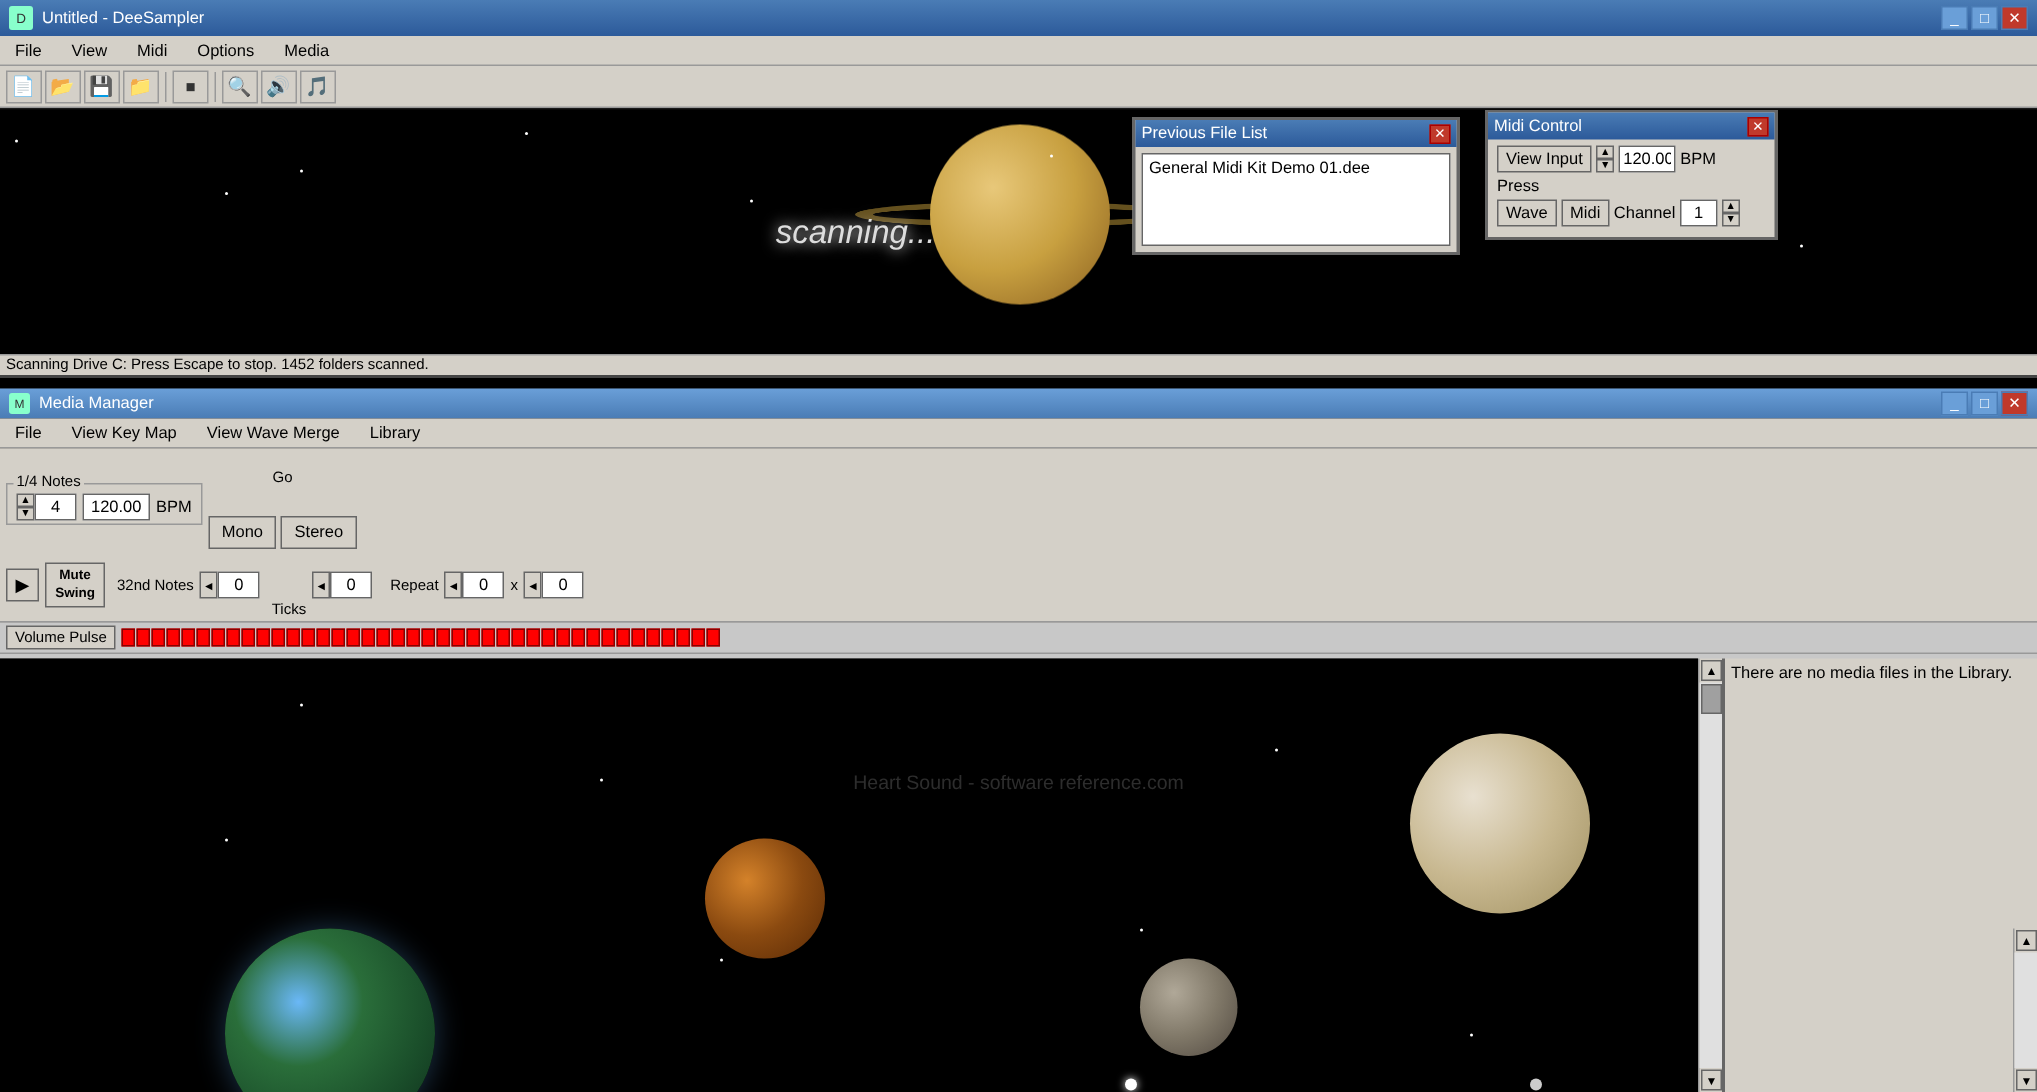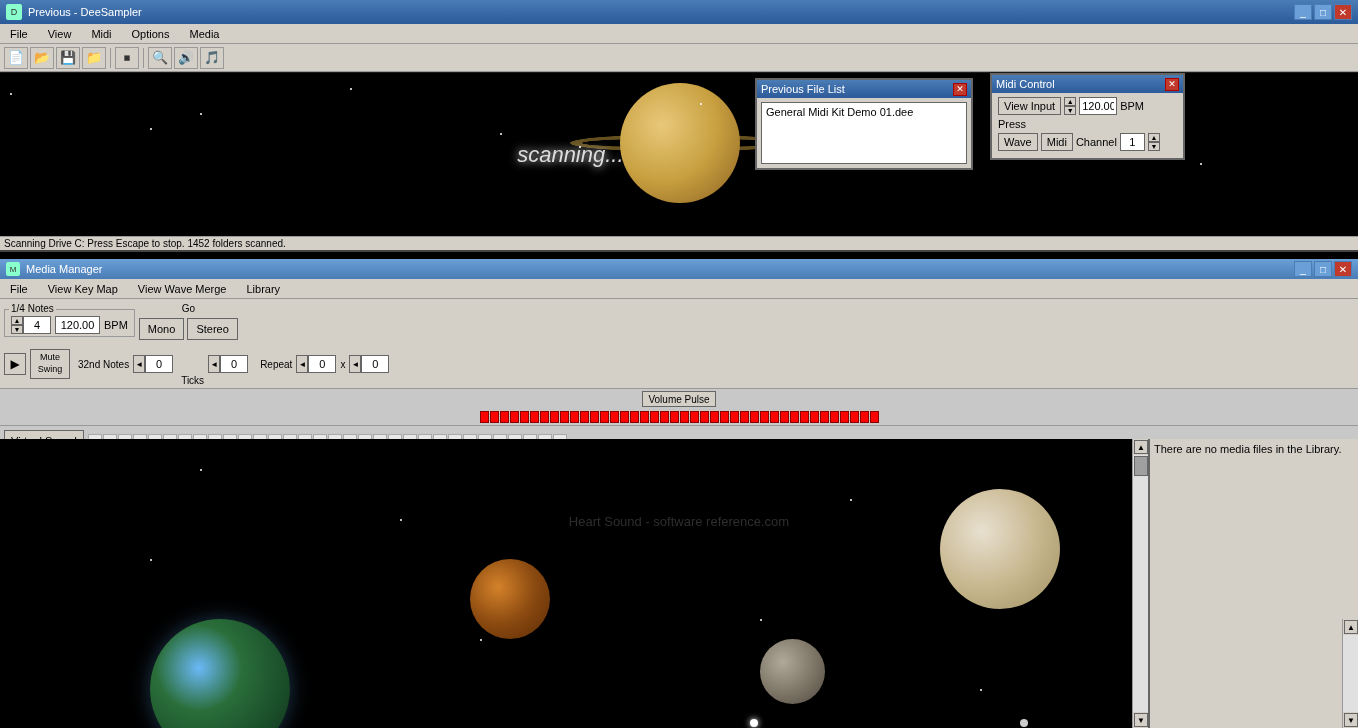--- a/index.html
+++ b/index.html
@@ -389,40 +389,40 @@
       height: 22px;
     }
 
     .mute-swing-btn {
       width: 40px; height: 30px;
       background: #d4d0c8;
       border: 1px solid #666;
       font-size: 9px;
       cursor: pointer;
       line-height: 1.2;
+      font-weight: bold;
     }
 
     .play-btn {
       width: 22px; height: 22px;
       background: #d4d0c8;
       border: 1px solid #666;
       font-size: 12px;
       cursor: pointer;
       display: flex; align-items: center; justify-content: center;
     }
 
     
     #volume-pulse-area {
       background: #c8c8c8;
       padding: 2px 4px;
       display: flex;
       align-items: center;
       gap: 4px;
       border-bottom: 1px solid #999;
-      flex-direction: column;
     }
 
     .volume-pulse-btn {
       padding: 1px 5px;
       background: #d4d0c8;
       border: 1px solid #666;
       font-size: 10px;
       cursor: pointer;
       height: 16px;
       white-space: nowrap;
@@ -475,21 +475,21 @@
       white-space: nowrap;
       z-index: 5;
     }
   </style>
 </head>
 <body>
 
 <div id="top-window">
   <div id="top-titlebar">
     <div class="title-icon">D</div>
-    <span>Previous - DeeSampler</span>
+    <span>Untitled - DeeSampler</span>
     <div class="win-controls">
       <div class="win-btn">_</div>
       <div class="win-btn">□</div>
       <div class="win-btn close">✕</div>
     </div>
   </div>
 
   <div id="top-menubar">
     <span class="menu-item">File</span>
     <span class="menu-item">View</span>
@@ -608,21 +608,21 @@
           <div style="display:flex;flex-direction:column;">
             <div class="spin-btn" style="height:9px;font-size:7px;">▲</div>
             <div class="spin-btn" style="height:9px;font-size:7px;">▼</div>
           </div>
           <input class="spin-input" type="text" value="4" style="">
         </div>
         <input class="spin-input" type="text" style="width: 45px;" value="120.00">
         <span class="bpm-label">BPM</span>
       </div>
 
-      <div style="display:flex;flex-direction:column;align-items:center;gap:4px;margin-top:2px;">
+      <div style="display:flex;flex-direction:column;align-items:center;gap:20px;margin-top:12px;">
         <span style="font-size:10px;color:#000;">Go</span>
         <div style="display:flex;gap:3px;border-radius:10px;">
           <button class="ctrl-btn">Mono</button>
           <button class="ctrl-btn">Stereo</button>
         </div>
       </div>
 
     </div>
 
     <div class="controls-row2">

